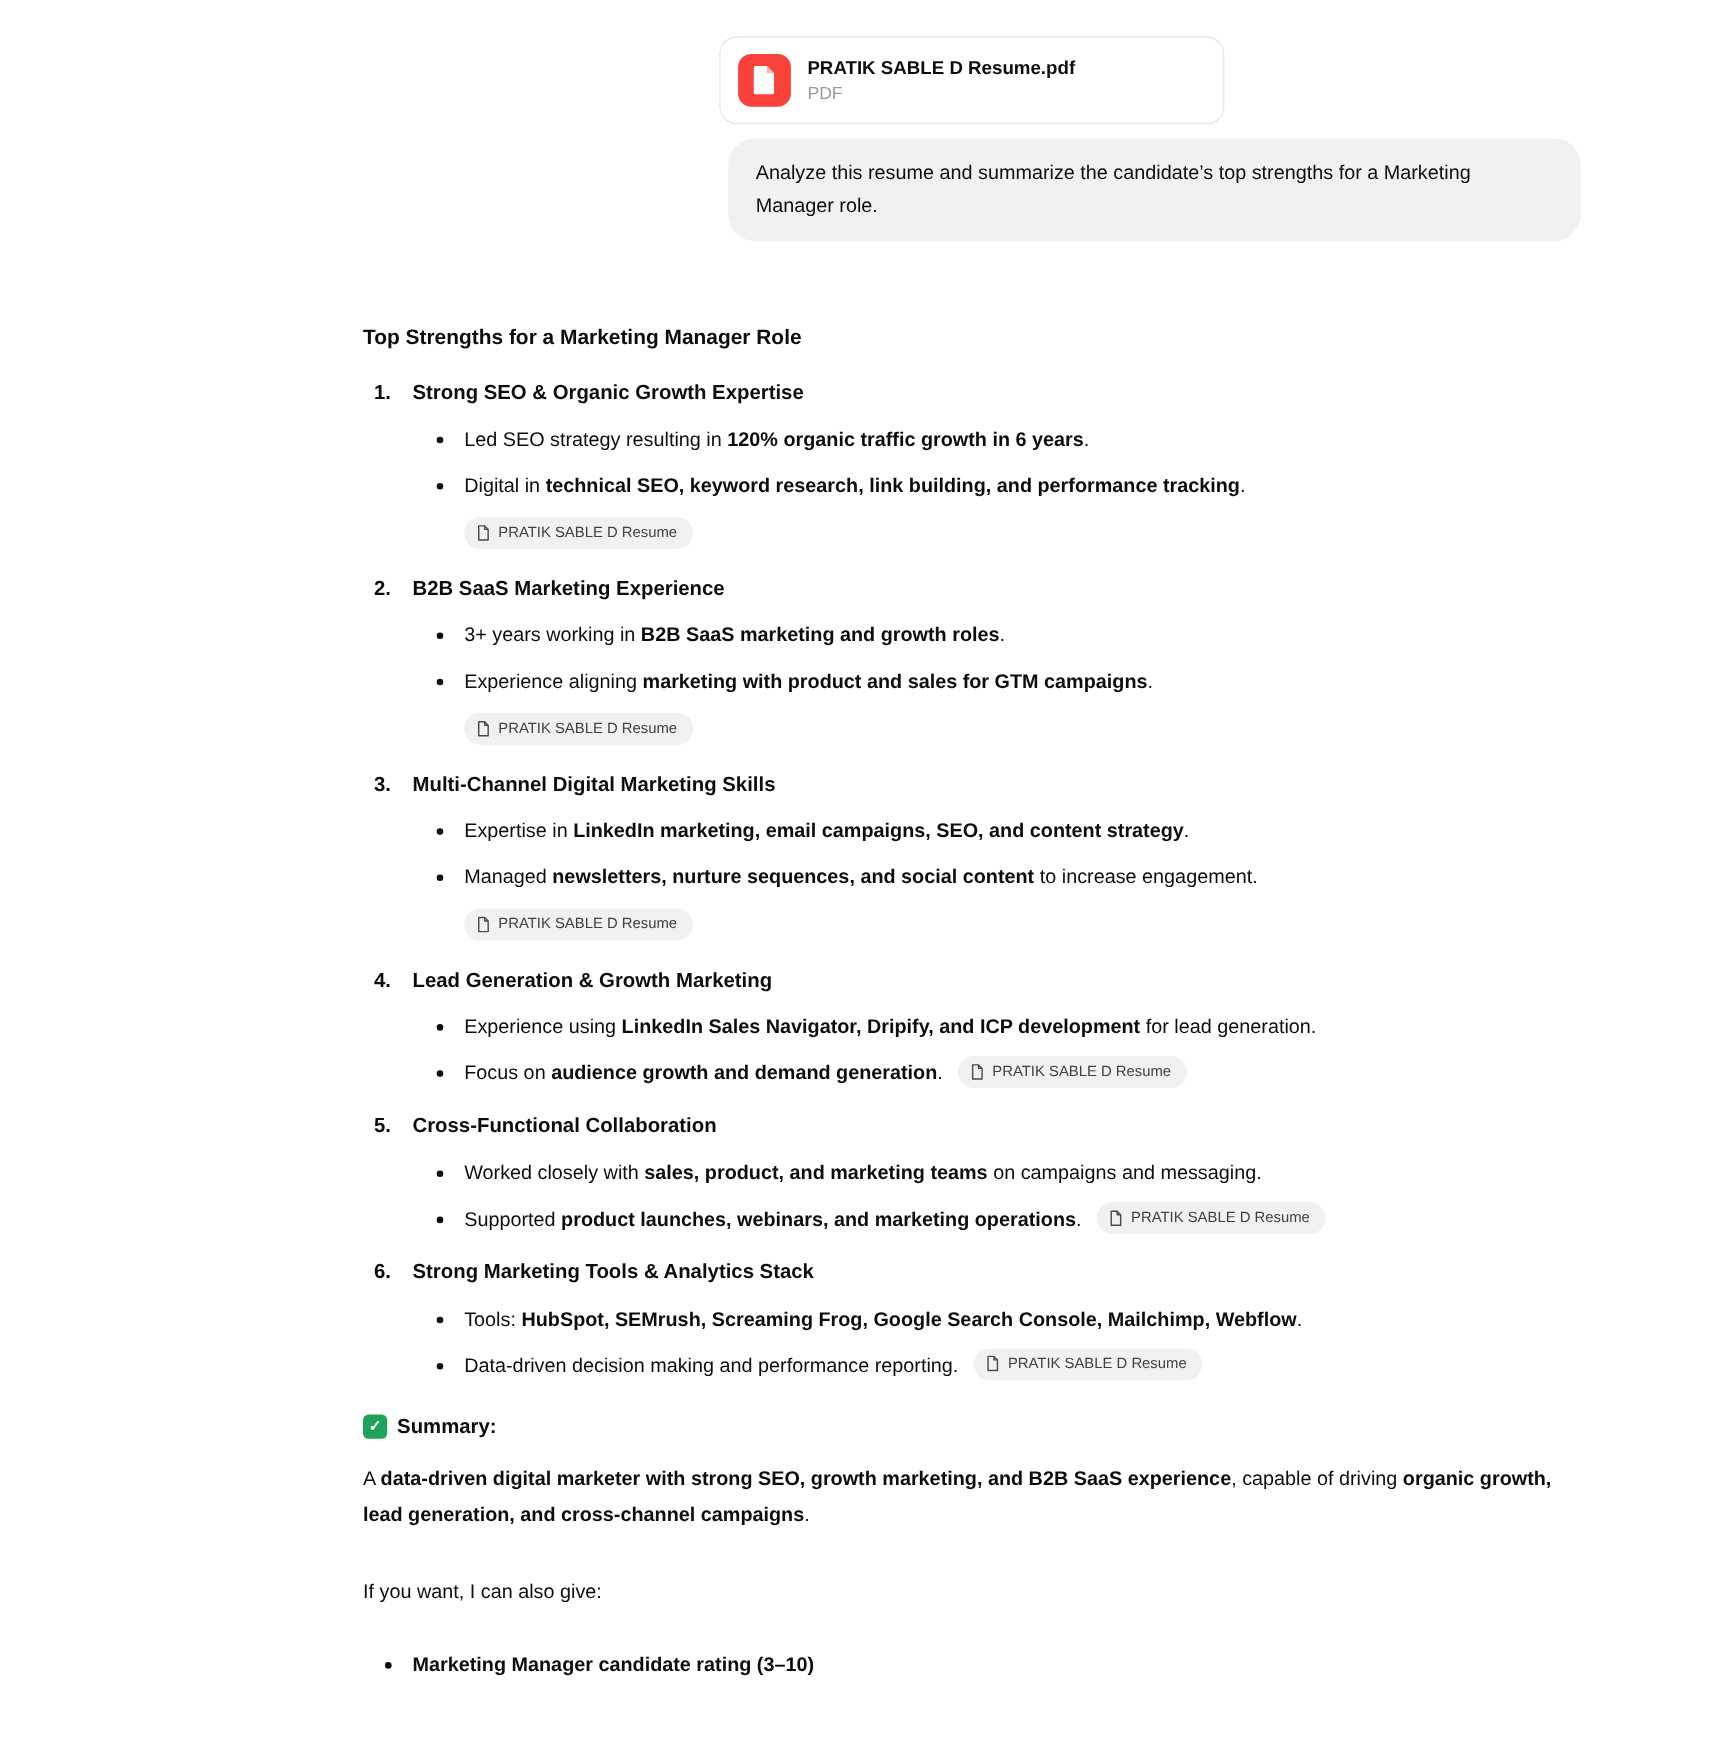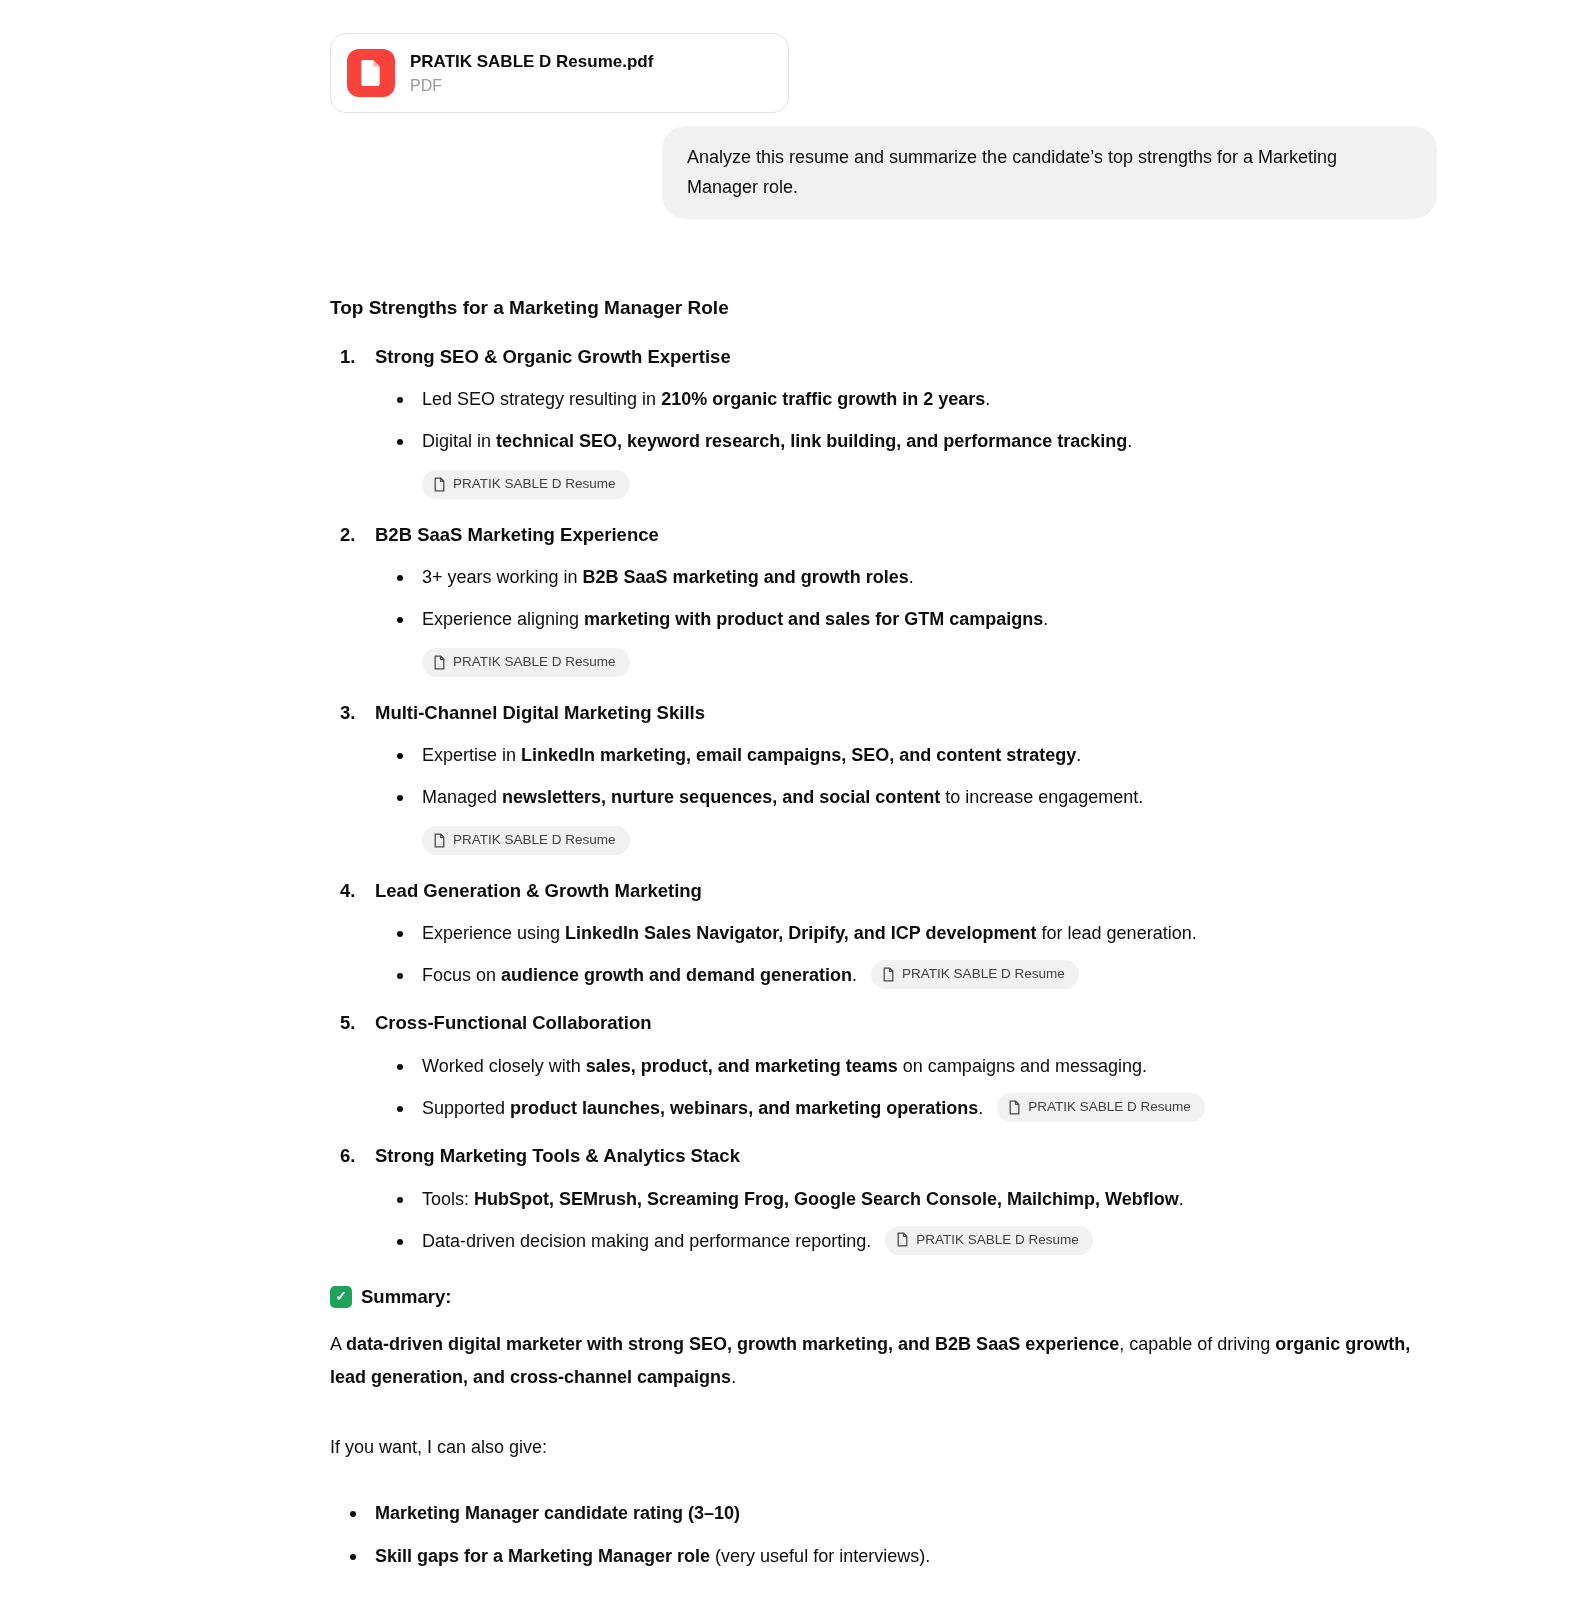--- a/index.html
+++ b/index.html
@@ -11,21 +11,21 @@
     color: #0d0d0d;
     font-size: 18px;
   }
   .chat-col {
     width: 1107px;
     margin-left: 330px;
     padding-top: 33px;
   }
 
   
-  .attach-row { display: flex; justify-content: flex-start; }
+  .attach-row { display: flex; justify-content: center; }
   .attach-card {
     display: flex;
     align-items: center;
     gap: 15px;
     background: #ffffff;
     border: 1px solid #e3e3e3;
     border-radius: 16px;
     padding: 15px 16px;
     min-width: 459px;
     cursor: pointer;
@@ -150,21 +150,21 @@
   <div class="assistant">
     <div class="a-heading">Top Strengths for a Marketing Manager Role</div>
 
     <div id="sections-root">
         <div class="section">
           <div class="sec-title">
             <span class="sec-num">1.</span>
             <span class="sec-title-text">Strong SEO &amp; Organic Growth Expertise</span>
           </div>
           <ul class="bullets">
-            <li class="bullet"><span class="bullet-text"><span>Led SEO strategy resulting in </span><span class="b">210% organic traffic growth in 2 years</span><span>.</span></span></li>
+            <li class="bullet"><span class="bullet-text"><span>Led SEO strategy resulting in </span><span class="b">120% organic traffic growth in 6 years</span><span>.</span></span></li>
             <li class="bullet"><span class="bullet-text"><span>Digital in </span><span class="b">technical SEO, keyword research, link building, and performance tracking</span><span>.</span></span></li>
           </ul>
           <div class="cite-row"><span class="cite-pill">
               <span class="doc-ic">
                 <svg width="13" height="15" viewBox="0 0 12 14">
                   <path d="M2 1 h5 l3 3 v9 H2 z" fill="none" stroke="#4a4a4a" stroke-width="1.2" stroke-linejoin="round"></path>
                   <path d="M7 1 v3 h3" fill="none" stroke="#4a4a4a" stroke-width="1.2" stroke-linejoin="round"></path>
                 </svg>
               </span>
               <span class="cite-label">PRATIK SABLE D Resume</span>
@@ -267,18 +267,17 @@
     <div class="summary-head">
       <span class="check-badge" style="background: rgb(31, 163, 91);">✓</span>
       <span>Summary:</span>
     </div>
     <div class="summary-text" id="summary-text"><span>A </span><span class="b">data-driven digital marketer with strong SEO, growth marketing, and B2B SaaS experience</span><span>, capable of driving </span><span class="b">organic growth, lead generation, and cross-channel campaigns</span><span>.</span></div>
 
     <div class="followup-intro">If you want, I can also give:</div>
 
     <ul class="fu-bullets" id="fu-bullets">
         <li class="fu-bullet"><span class="b">Marketing Manager candidate rating (3–10)</span></li>
-        <li class="fu-bullet"><span class="b">Skill gaps for a Marketing Manager role</span><span> (very useful for interviews).</span></li>
       </ul>
 
   </div>
 
 </div>
 
 </body></html>

